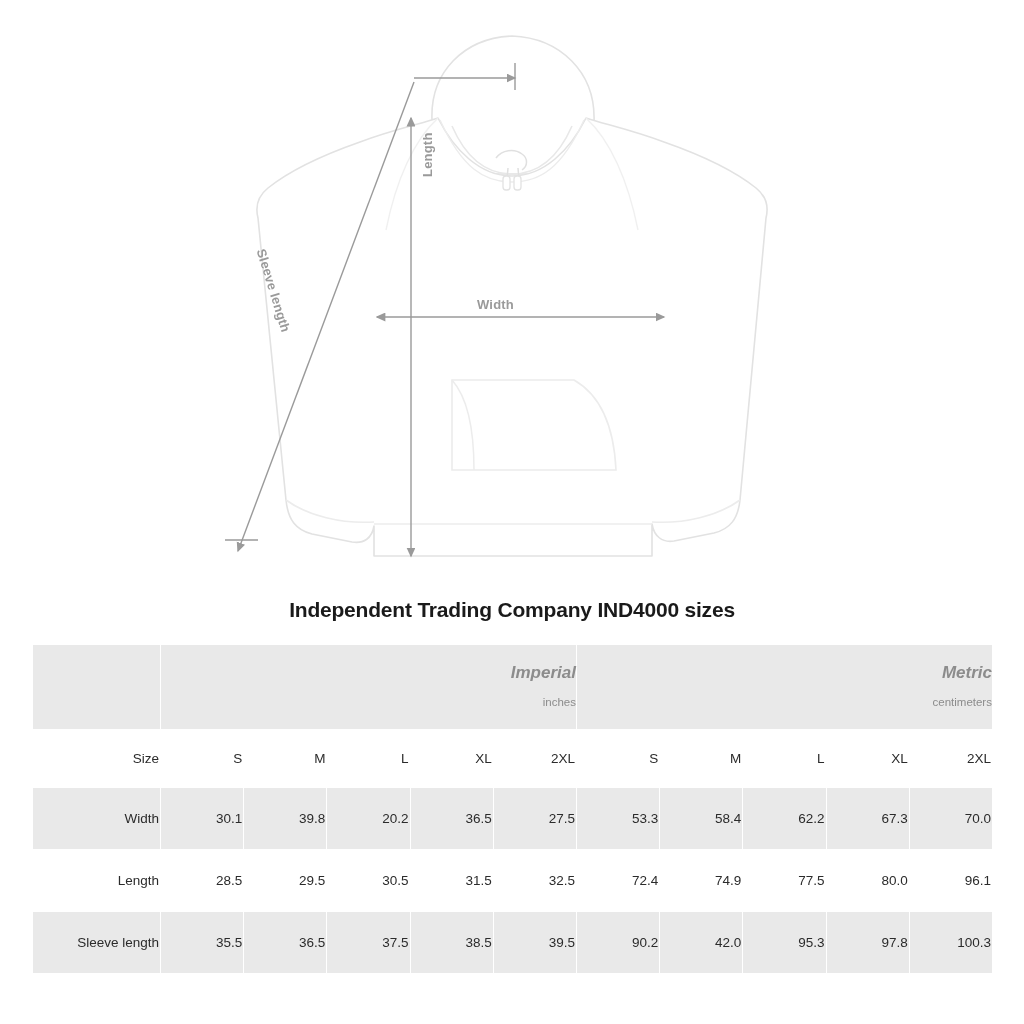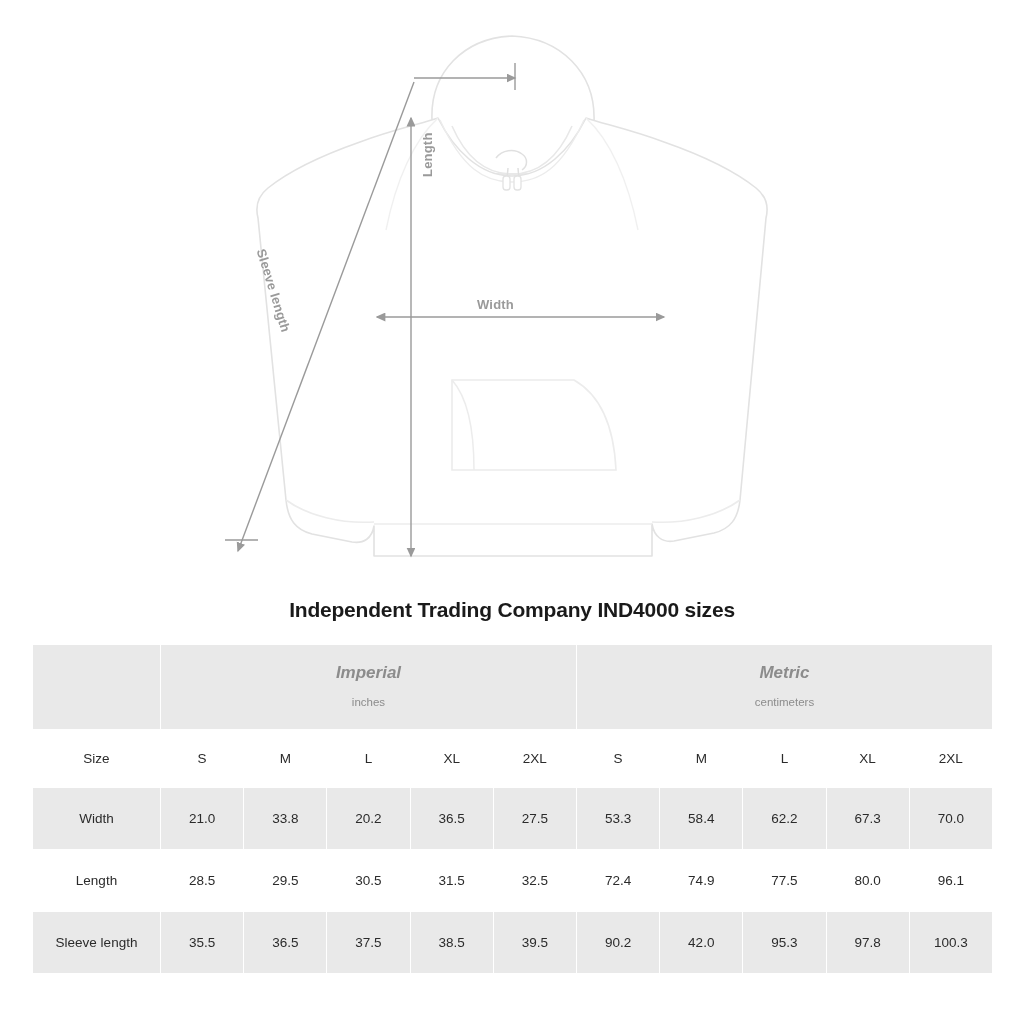--- a/index.html
+++ b/index.html
@@ -78,21 +78,21 @@
     margin: 22px auto 0 auto;
     width: 960px;
   }
   table.size-chart {
     border-collapse: collapse;
     width: 100%;
     table-layout: fixed;
   }
   table.size-chart td, table.size-chart th {
     border: 1px solid #ffffff;
-    text-align: center;
+    text-align: right;
     vertical-align: middle;
     font-size: 13.5px;
     color: #2b2b2b;
     font-weight: normal;
   }
   
   .unit-cell {
     background: #e9e9e9;
     height: 68px;
     padding: 6px 0 10px 0;
@@ -272,22 +272,22 @@
           <td>2XL</td>
           <td>S</td>
           <td>M</td>
           <td>L</td>
           <td>XL</td>
           <td>2XL</td>
         </tr>
 
         <tr class="data-row shaded">
           <td class="rowhead">Width</td>
-          <td>21.0</td>
-          <td>33.8</td>
+          <td>30.1</td>
+          <td>39.8</td>
           <td>20.2</td>
           <td>36.5</td>
           <td>27.5</td>
           <td>53.3</td>
           <td>58.4</td>
           <td>62.2</td>
           <td>67.3</td>
           <td>70.0</td>
         </tr>
 

